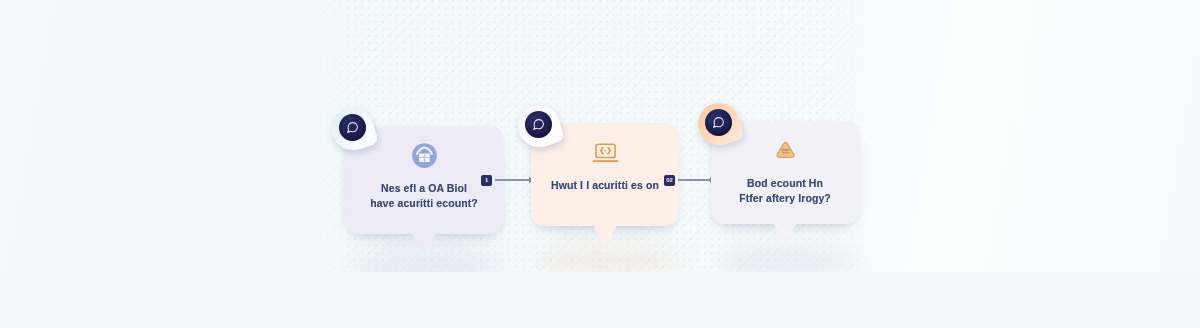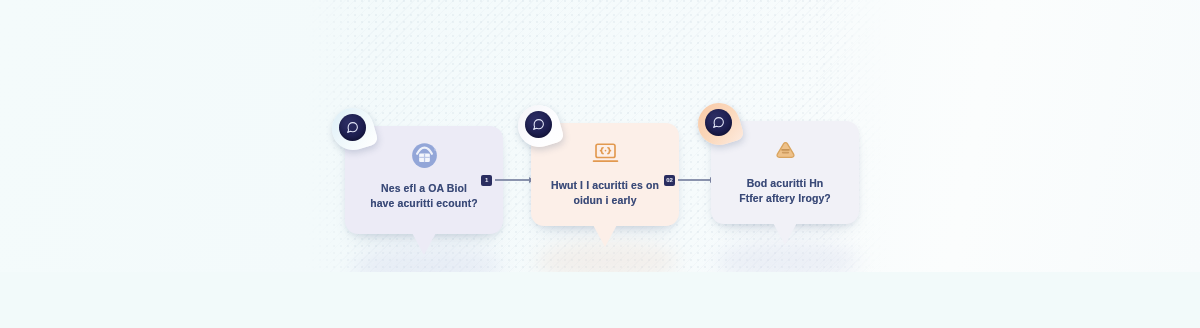--- a/index.html
+++ b/index.html
@@ -291,21 +291,20 @@
           <svg width="33" height="33" viewBox="0 0 40 40" fill="none" stroke="#e2994f" stroke-width="2" stroke-linecap="round" stroke-linejoin="round">
             <rect x="8.5" y="10" width="23" height="16" rx="2.2"></rect>
             <path d="M5.5 30.5h29"></path>
             <path d="M17 18.2c-1.1 0-1.6.6-1.6 1.6v.6c0 .9-.5 1.4-1.4 1.4.9 0 1.4.5 1.4 1.4v.6c0 1 .5 1.6 1.6 1.6" transform="translate(0,-4)"></path>
             <path d="M23 18.2c1.1 0 1.6.6 1.6 1.6v.6c0 .9.5 1.4 1.4 1.4-.9 0-1.4.5-1.4 1.4v.6c0 1-.5 1.6-1.6 1.6" transform="translate(0,-4)"></path>
             <circle cx="20" cy="17.8" r="1" fill="#e2994f" stroke="none"></circle>
           </svg>
         </div>
         <div class="bubble-text">
           <span class="l1">Hwut I I acuritti es on</span>
-          <span class="l2">oidun i early</span>
         </div>
         <div class="tail"></div>
       </div>
     </div>
 
     <div class="connector c2">
       <span class="conn-badge">02</span>
       <span class="conn-line"></span>
     </div>
 
@@ -323,21 +322,21 @@
 
       <div class="bubble">
         <div class="topic-icon">
           <svg width="33" height="33" viewBox="0 0 40 40">
             <path d="M20 10.5c1 0 1.8.5 2.4 1.4l7.4 12.4c1.1 1.9.1 4-2.3 4H12.5c-2.4 0-3.4-2.1-2.3-4l7.4-12.4c.6-.9 1.4-1.4 2.4-1.4z" fill="#eec189" stroke="#d9a45f" stroke-width="1.6"></path>
             <rect x="14.8" y="18.2" width="10.4" height="2.1" rx="1" fill="#b98445" opacity=".75"></rect>
             <rect x="15.6" y="21.4" width="8.8" height="2.1" rx="1" fill="#b98445" opacity=".6"></rect>
           </svg>
         </div>
         <div class="bubble-text">
-          <span class="l1">Bod acuritti Hn</span>
+          <span class="l1">Bod ecount Hn</span>
           <span class="l2">Ftfer aftery Irogy?</span>
         </div>
         <div class="tail"></div>
       </div>
     </div>
 
   </div>
 </div>
 
 </body></html>

